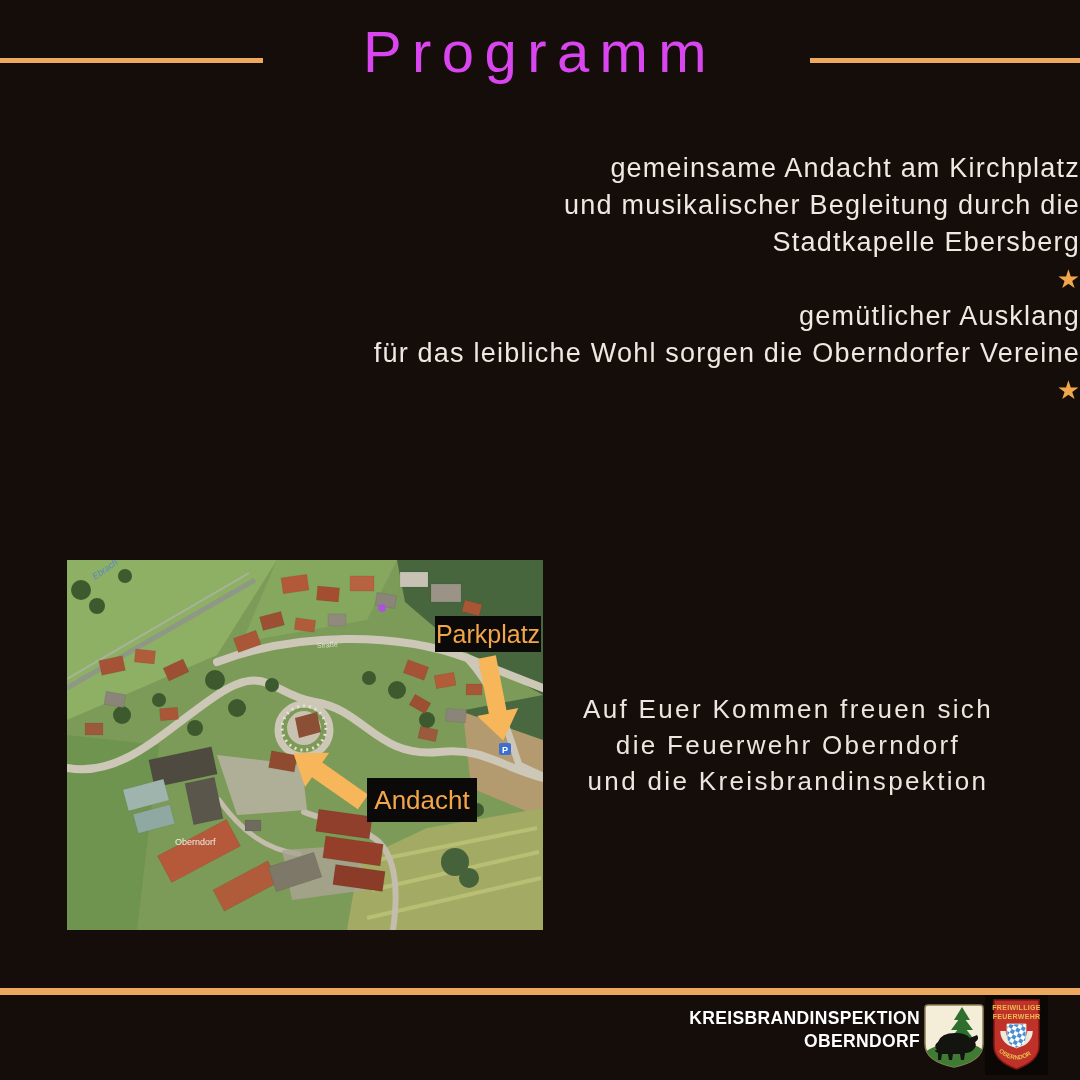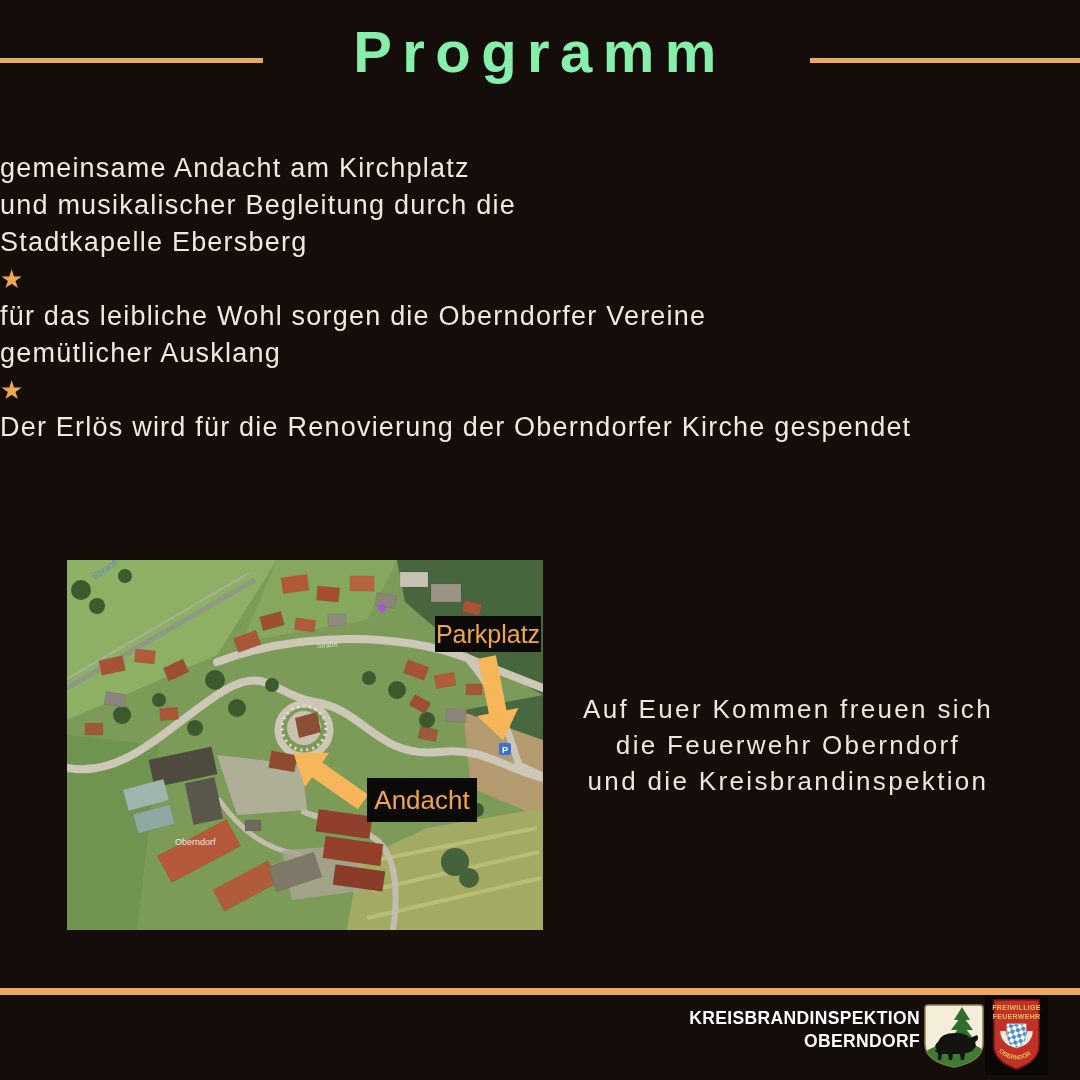--- a/index.html
+++ b/index.html
@@ -7,25 +7,25 @@
     width:1080px;height:1080px;position:relative;overflow:hidden;
     background:#150d0a;
     font-family:"Liberation Sans",sans-serif;
   }
   
   .hline{position:absolute;height:5px;background:#edaa5e;}
   .hline-left{left:0;top:58px;width:263px;}
   .hline-right{right:0;top:58px;width:270px;}
   .title{
     position:absolute;top:18px;left:0;width:100%;text-align:center;
-    color:#86efac;font-size:58px;font-weight:700;letter-spacing:.18em;
+    color:#d946ef;font-size:58px;font-weight:400;letter-spacing:.18em;
   }
   
   .program{
-    position:absolute;top:150px;left:0;width:100%;text-align:left;
+    position:absolute;top:150px;left:0;width:100%;text-align:right;
     color:#efe9e1;font-size:27px;line-height:37px;letter-spacing:.045em;
     font-weight:300;
   }
   .star{color:#f0a64a;font-size:26px;letter-spacing:0;}
   
   .map-wrap{position:absolute;left:67px;top:560px;width:476px;height:370px;background:#7d9b58;}
   .map-wrap svg{display:block;}
   
   .closing{
     position:absolute;left:553px;top:652px;width:470px;text-align:center;
@@ -46,24 +46,23 @@
 
 <div class="hline hline-left"></div>
 <div class="hline hline-right"></div>
 <div class="title">Programm</div>
 
 <div class="program">
   <div>gemeinsame Andacht am Kirchplatz</div>
   <div>und musikalischer Begleitung durch die</div>
   <div>Stadtkapelle Ebersberg</div>
   <div class="star">★</div>
+  <div>gemütlicher Ausklang</div>
   <div>für das leibliche Wohl sorgen die Oberndorfer Vereine</div>
-  <div>gemütlicher Ausklang</div>
   <div class="star">★</div>
-  <div>Der Erlös wird für die Renovierung der Oberndorfer Kirche gespendet</div>
 </div>
 
 <div class="map-wrap">
   <svg width="476" height="370" viewBox="0 0 476 370" xmlns="http://www.w3.org/2000/svg">
 
     <g>
       <rect width="476" height="370" fill="#7d9b58"></rect>
       <polygon points="0,0 210,0 150,95 0,160" fill="#8db065"></polygon>
       <polygon points="210,0 330,0 300,60 175,82" fill="#86a75e"></polygon>
       <polygon points="330,0 476,0 476,135 392,88 338,42" fill="#47663d"></polygon>

